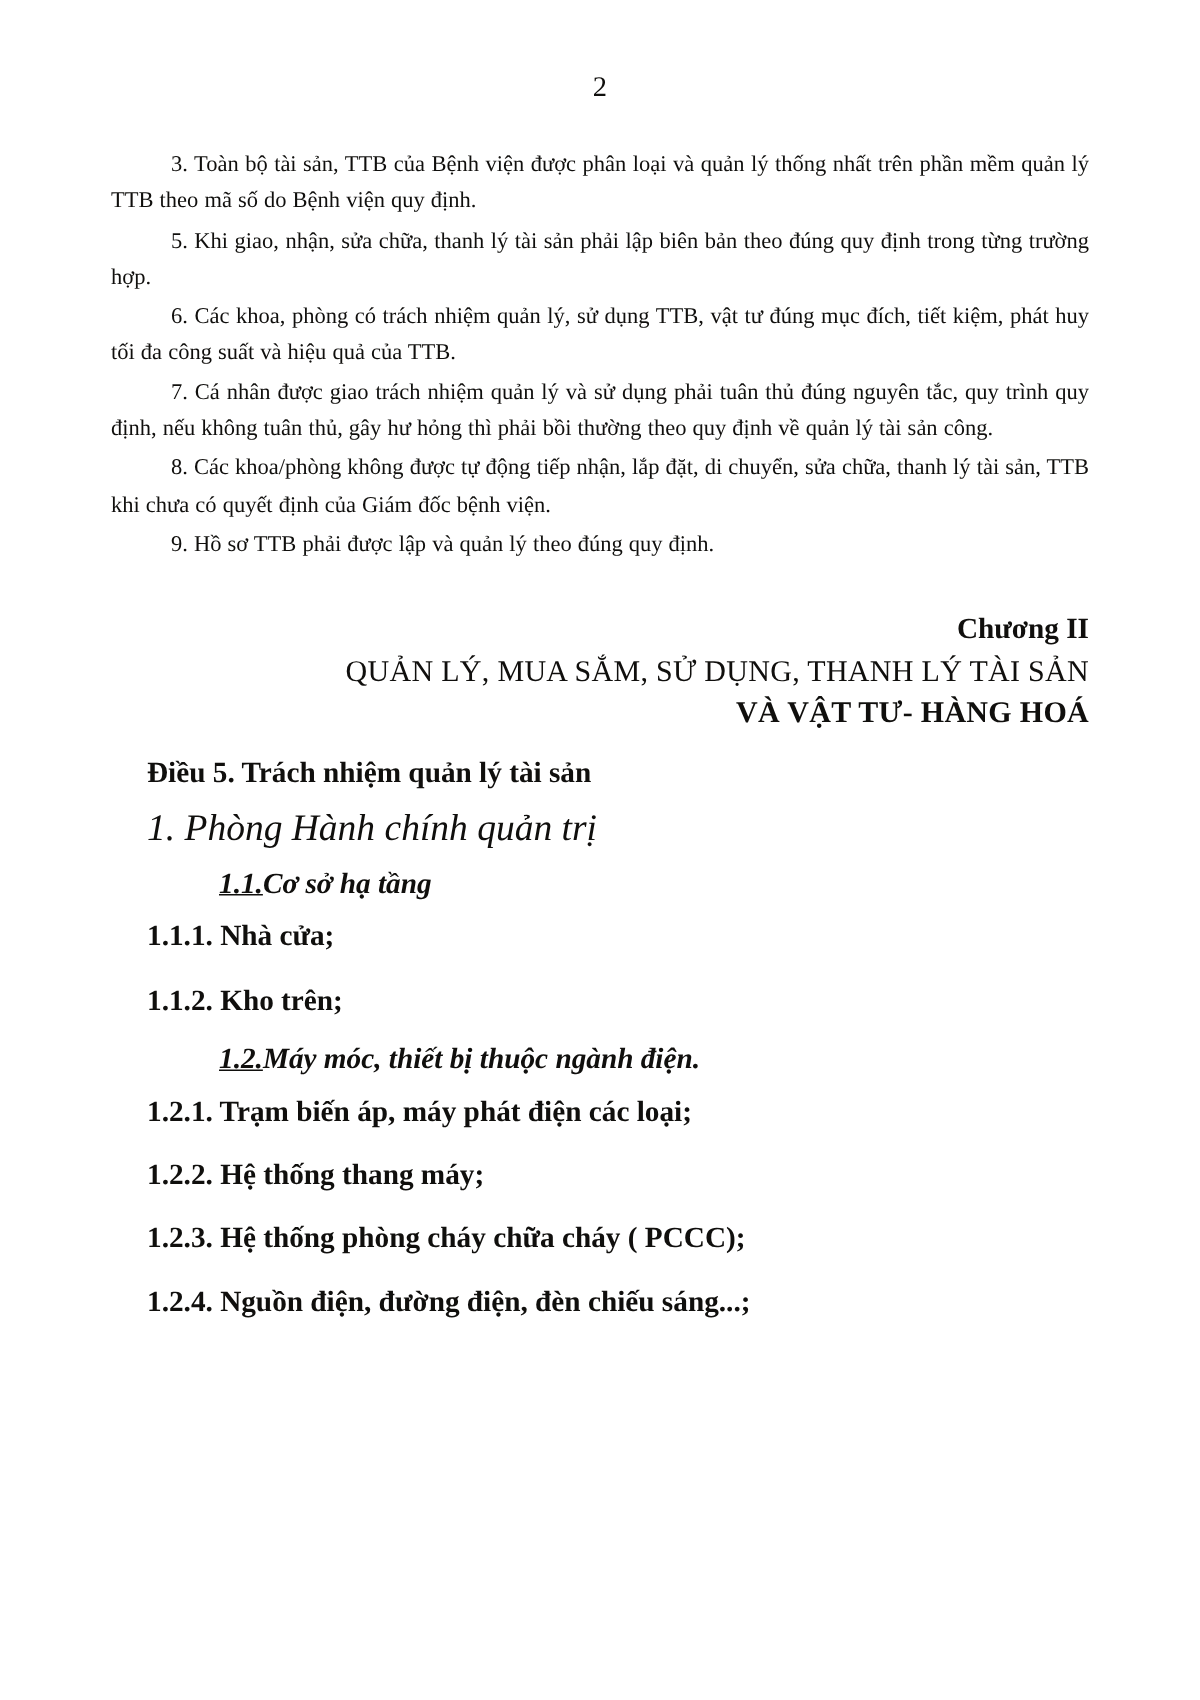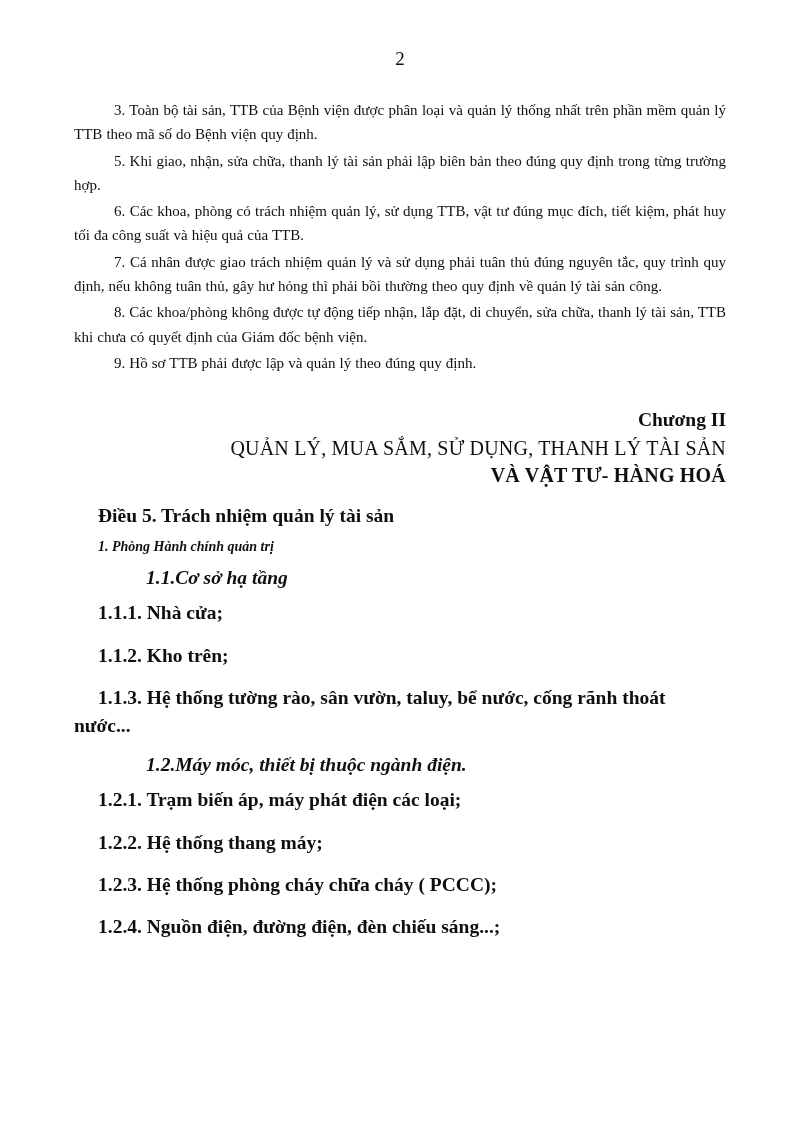--- a/index.html
+++ b/index.html
@@ -61,36 +61,37 @@
     letter-spacing: 0.2px;
     margin-bottom: 2px;
   }
   .heading-dieu {
     font-size: 19.5px;
     font-weight: bold;
     margin: 18px 0 10px 0;
     text-indent: 24px;
   }
   .heading-bold-italic {
-    font-size: 14px;
-    font-weight: bold;
+    font-size: 25px;
+    font-weight: normal;
     font-style: italic;
     margin: 12px 0 10px 0;
     text-indent: 24px;
   }
   .heading-sub {
     font-size: 19.5px;
     font-weight: bold;
     font-style: italic;
     margin: 12px 0 10px 0;
     text-indent: 36px;
   }
   .heading-sub .sub-num {
     display: inline-block;
     min-width: 56px;
+    text-decoration: underline;
   }
   .item {
     font-size: 19.5px;
     margin: 0 0 14px 0;
     text-indent: 24px;
     line-height: 1.45;
     font-weight: bold;
   }
 </style>
 </head>
@@ -118,21 +119,20 @@
     <div class="heading-dieu">Điều 5. Trách nhiệm quản lý tài sản</div>
 
     <div class="heading-bold-italic">1. Phòng Hành chính quản trị</div>
 
     <div class="heading-sub">
       <span class="sub-num">1.1.</span><span>Cơ sở hạ tầng</span>
     </div>
 
     <div class="item">1.1.1. Nhà cửa;</div>
     <div class="item">1.1.2. Kho trên;</div>
-    <div class="item">1.1.3. Hệ thống tường rào, sân vườn, taluy, bể nước, cống rãnh thoát nước...</div>
 
     <div class="heading-sub">
       <span class="sub-num">1.2.</span><span>Máy móc, thiết bị thuộc ngành điện.</span>
     </div>
 
     <div class="item">1.2.1. Trạm biến áp, máy phát điện các loại;</div>
     <div class="item">1.2.2. Hệ thống thang máy;</div>
     <div class="item">1.2.3. Hệ thống phòng cháy chữa cháy ( PCCC);</div>
     <div class="item">1.2.4. Nguồn điện, đường điện, đèn chiếu sáng...;</div>
 

